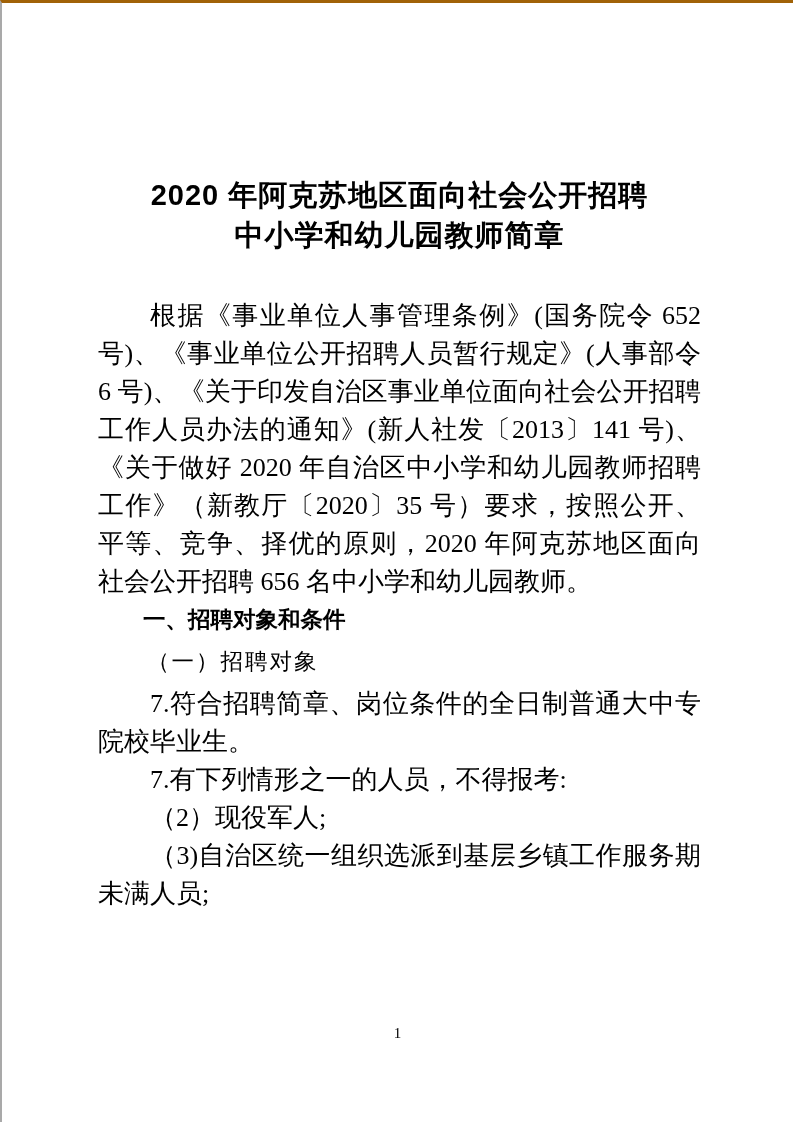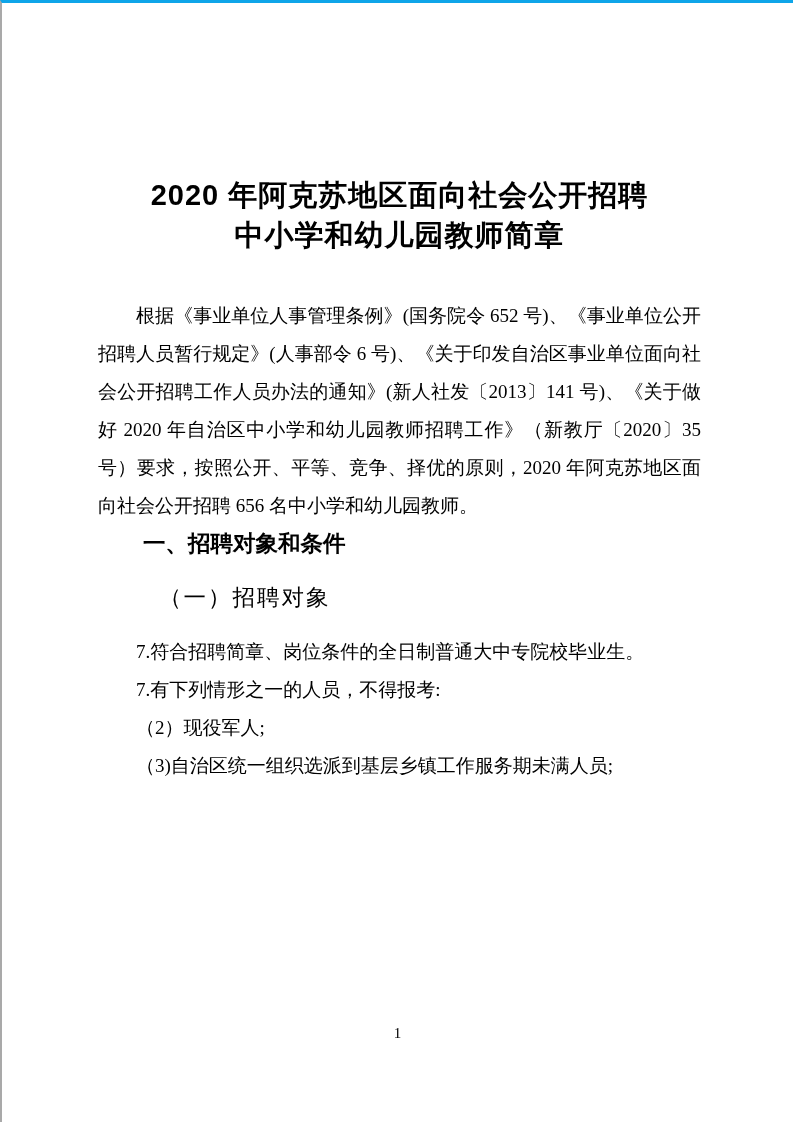--- a/index.html
+++ b/index.html
@@ -6,56 +6,56 @@
     margin: 0;
     padding: 0;
     background: #ffffff;
   }
   .doc-page {
     position: relative;
     width: 793px;
     height: 1122px;
     box-sizing: border-box;
     background: #ffffff;
-    border-top: 3px solid #0ea5e9;
+    border-top: 3px solid #a16207;
     border-left: 2px solid #a9a9a9;
     overflow: hidden;
     font-family: "Liberation Serif", "DejaVu Serif", serif;
     color: #000000;
   }
   .content {
     padding: 172px 92px 0 96px;
   }
   .doc-title {
     margin: 0 0 42px 0;
     text-align: center;
     font-family: "Liberation Sans", "DejaVu Sans", sans-serif;
     font-weight: 700;
     font-size: 29px;
     line-height: 40px;
     letter-spacing: 1px;
   }
   p.body-para {
     margin: 0;
-    font-size: 19px;
+    font-size: 26px;
     line-height: 38px;
     text-align: justify;
     text-indent: 2em;
     font-family: "Liberation Serif", "DejaVu Serif", serif;
   }
   p.section-heading {
     margin: 0;
     font-size: 22.5px;
     line-height: 38px;
     text-indent: 2em;
     font-family: "Liberation Sans", "DejaVu Sans", sans-serif;
     font-weight: 700;
   }
   p.sub-heading {
-    margin: 16px;
+    margin: 4px;
     font-size: 22.5px;
     line-height: 38px;
     text-indent: 2em;
     letter-spacing: 2px;
     font-family: "Liberation Serif", "DejaVu Serif", serif;
   }
   .page-footer {
     position: absolute;
     left: 0;
     right: 0;

